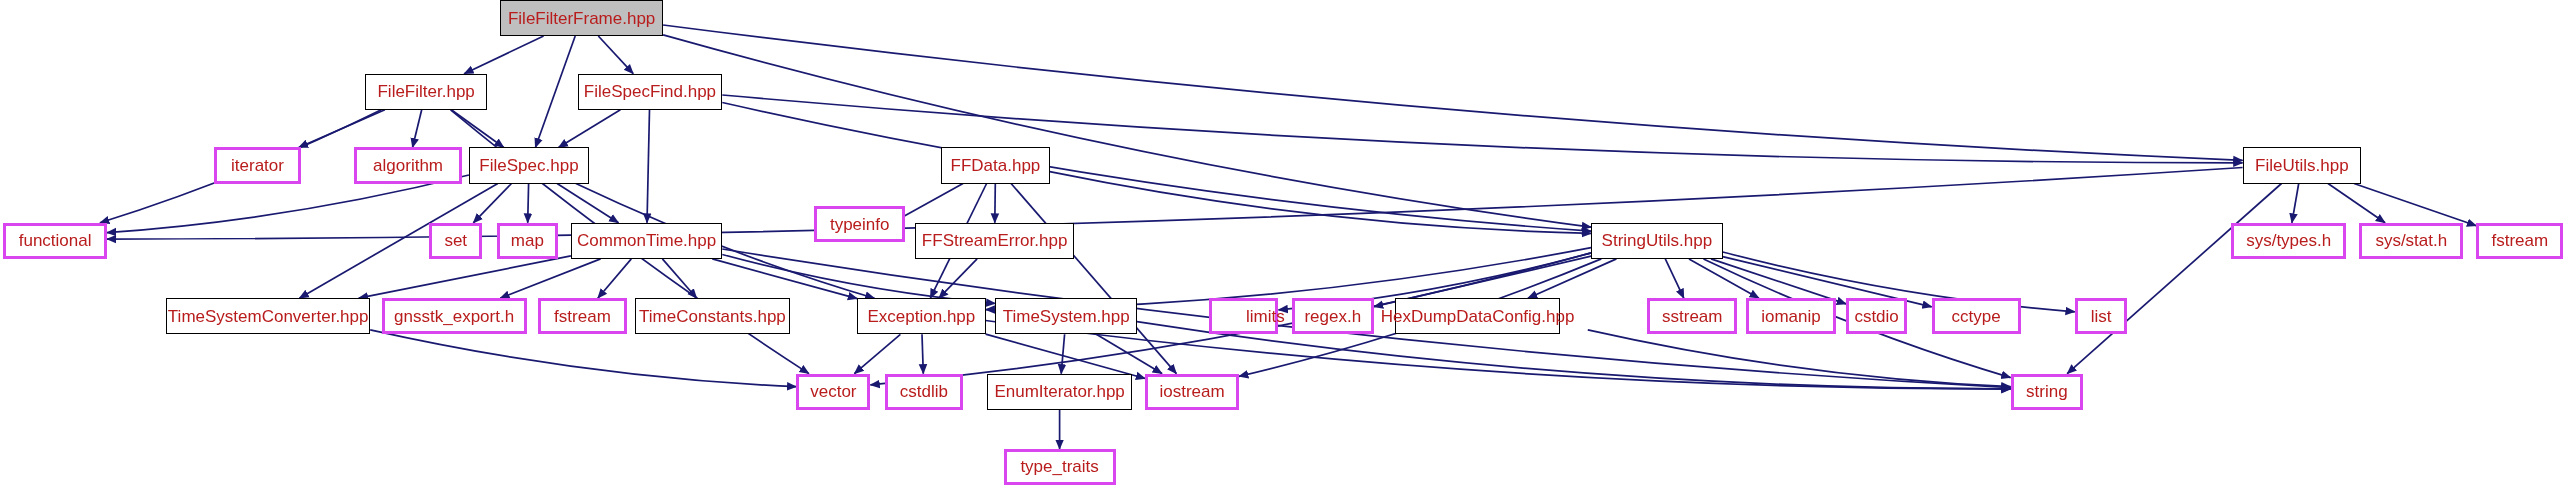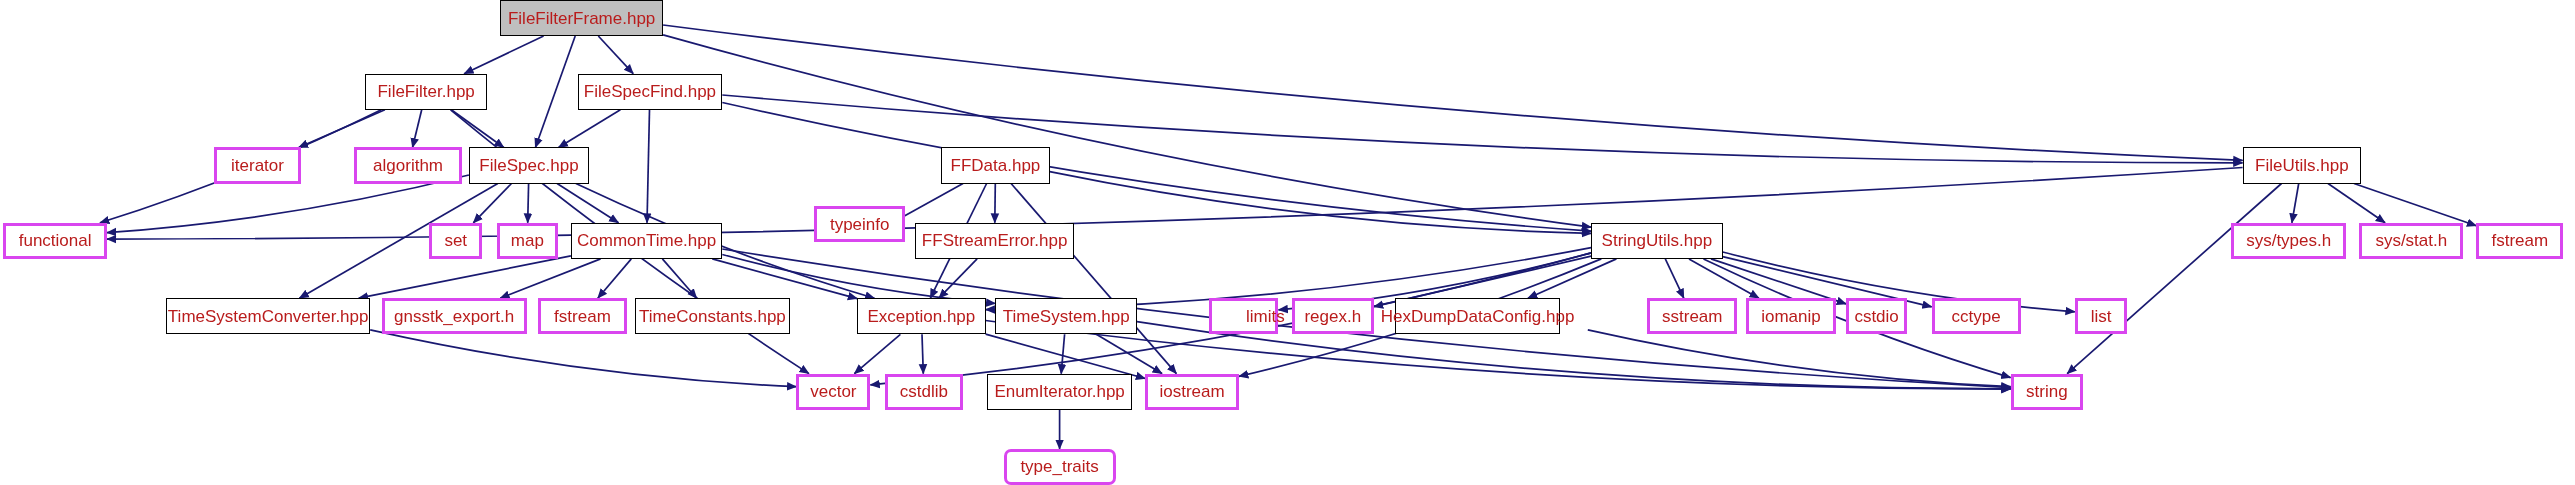--- a/index.html
+++ b/index.html
@@ -202,16 +202,16 @@
     </div>
     <div class="node proj" style="left: 987.22px; top: 373.581px; width: 144.792px; height: 36.0473px;">
       <span>EnumIterator.hpp</span>
     </div>
     <div class="node sys" style="left: 1145.18px; top: 373.581px; width: 93.7859px; height: 36.0473px;">
       <span>iostream</span>
     </div>
     <div class="node sys" style="left: 2010.64px; top: 373.581px; width: 72.3962px; height: 36.0473px;">
       <span>string</span>
     </div>
-    <div class="node sys" style="left: 1003.67px; top: 448.953px; width: 111.885px; height: 36.0473px; border-radius: 7px;">
+    <div class="node sys" style="left: 1003.67px; top: 448.953px; width: 111.885px; height: 36.0473px;">
       <span>type_traits</span>
     </div>
   </div>
 
 </body></html>

